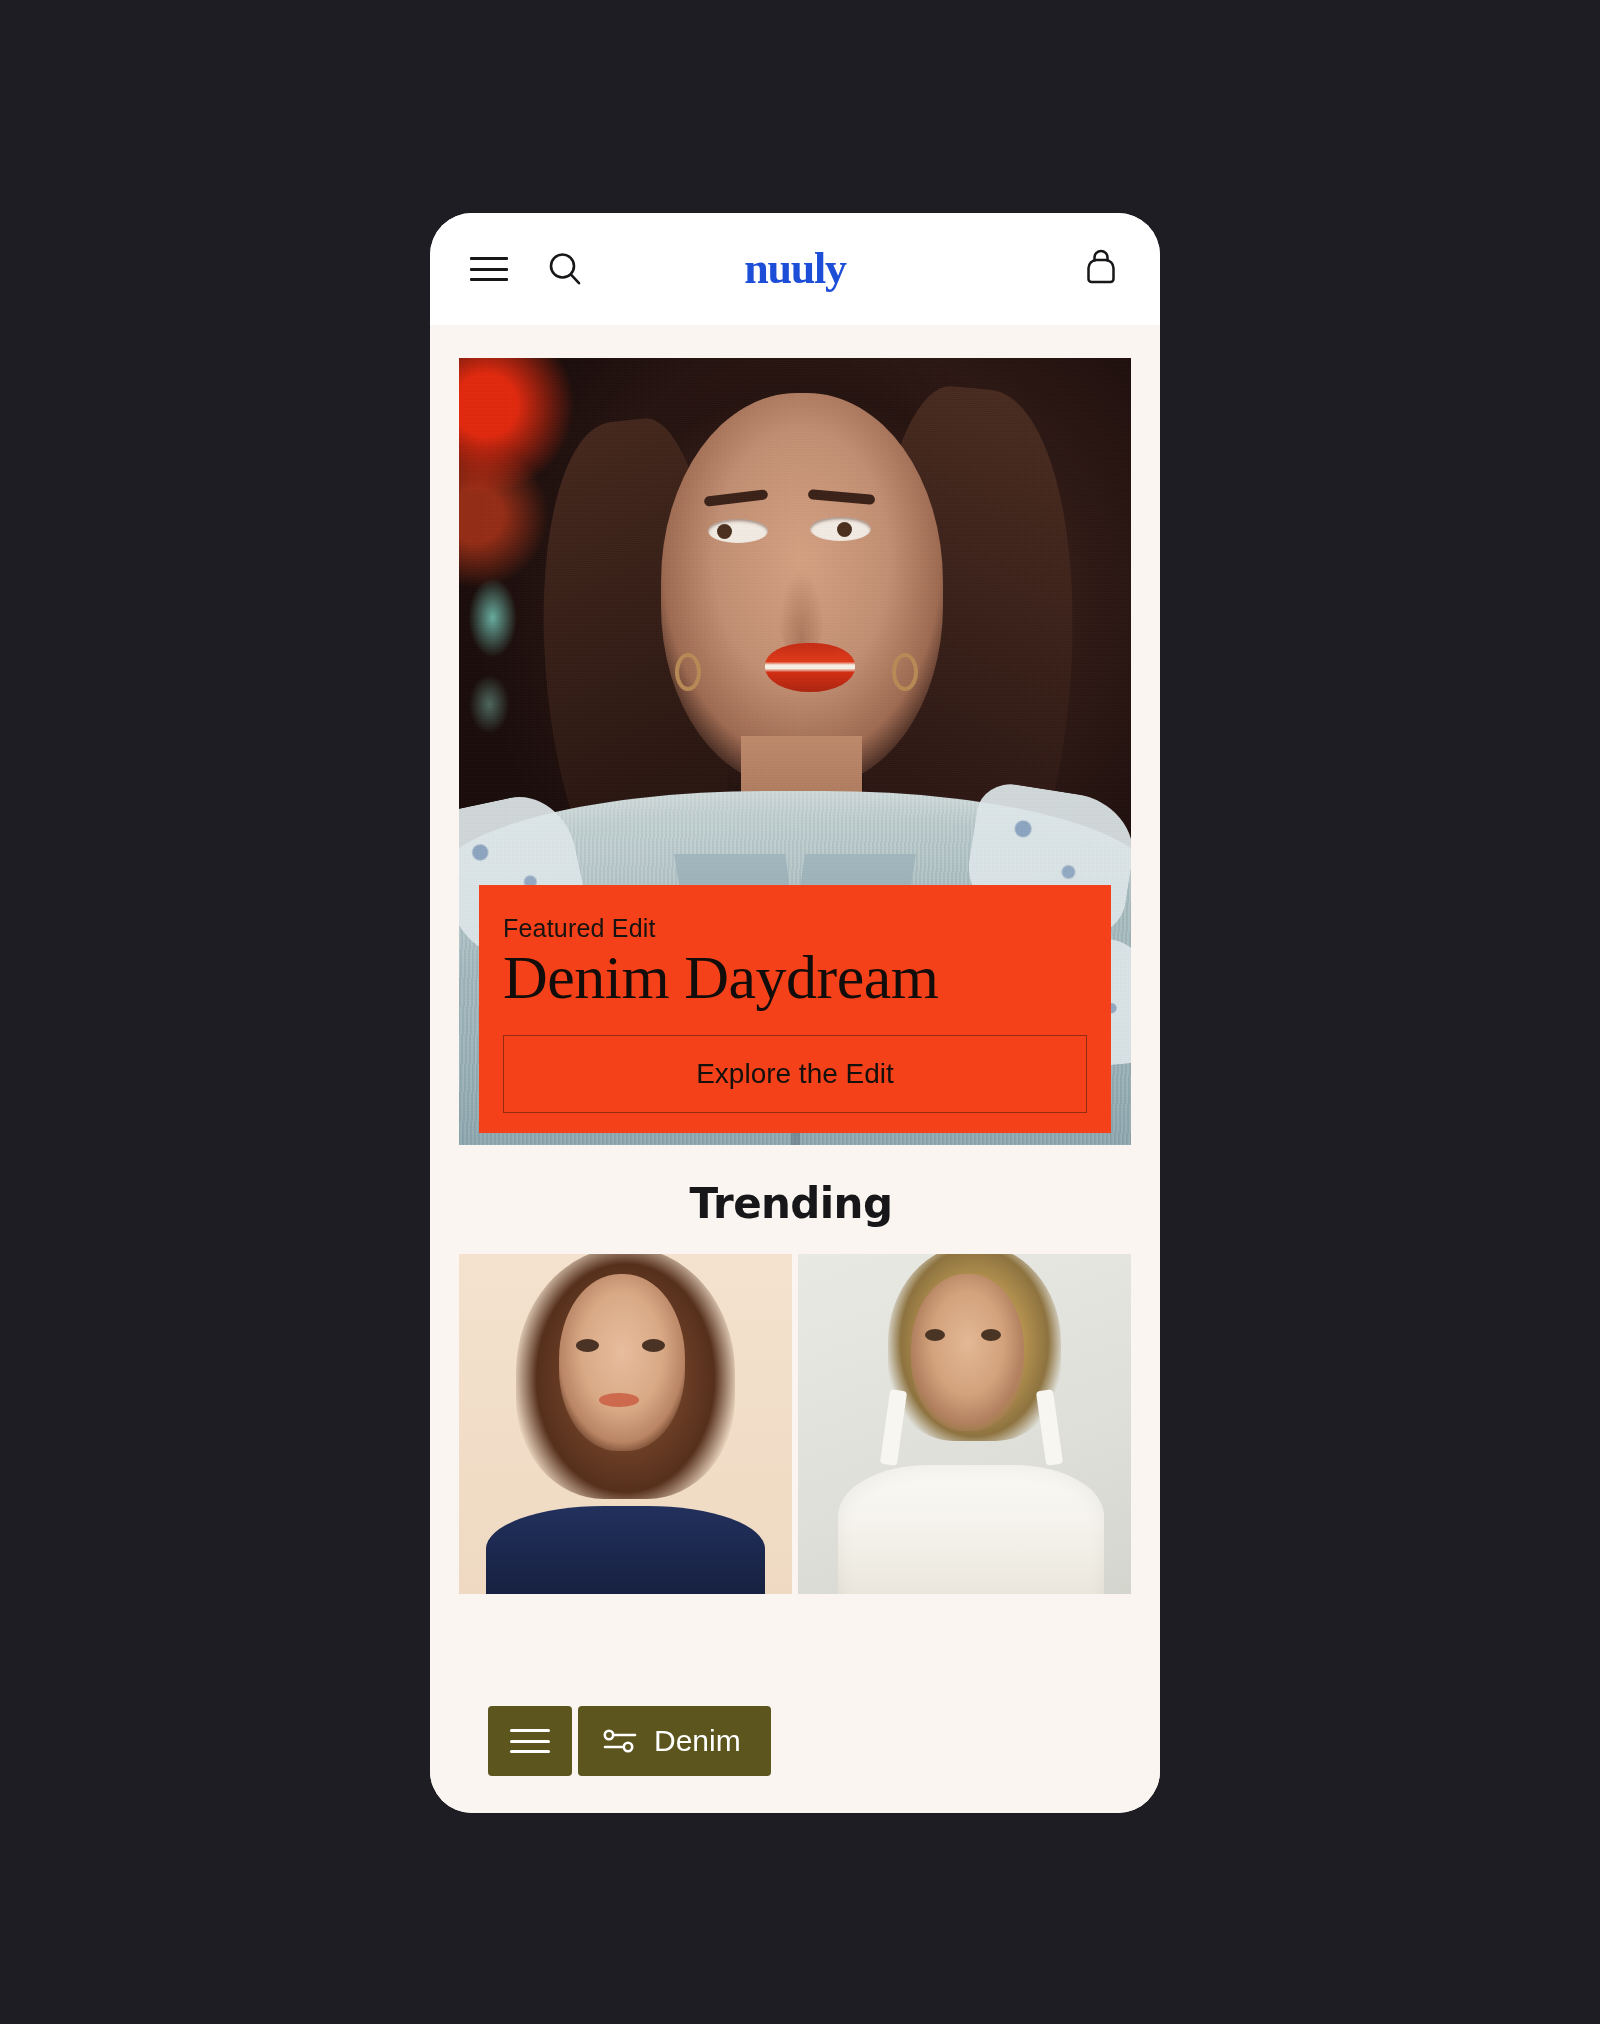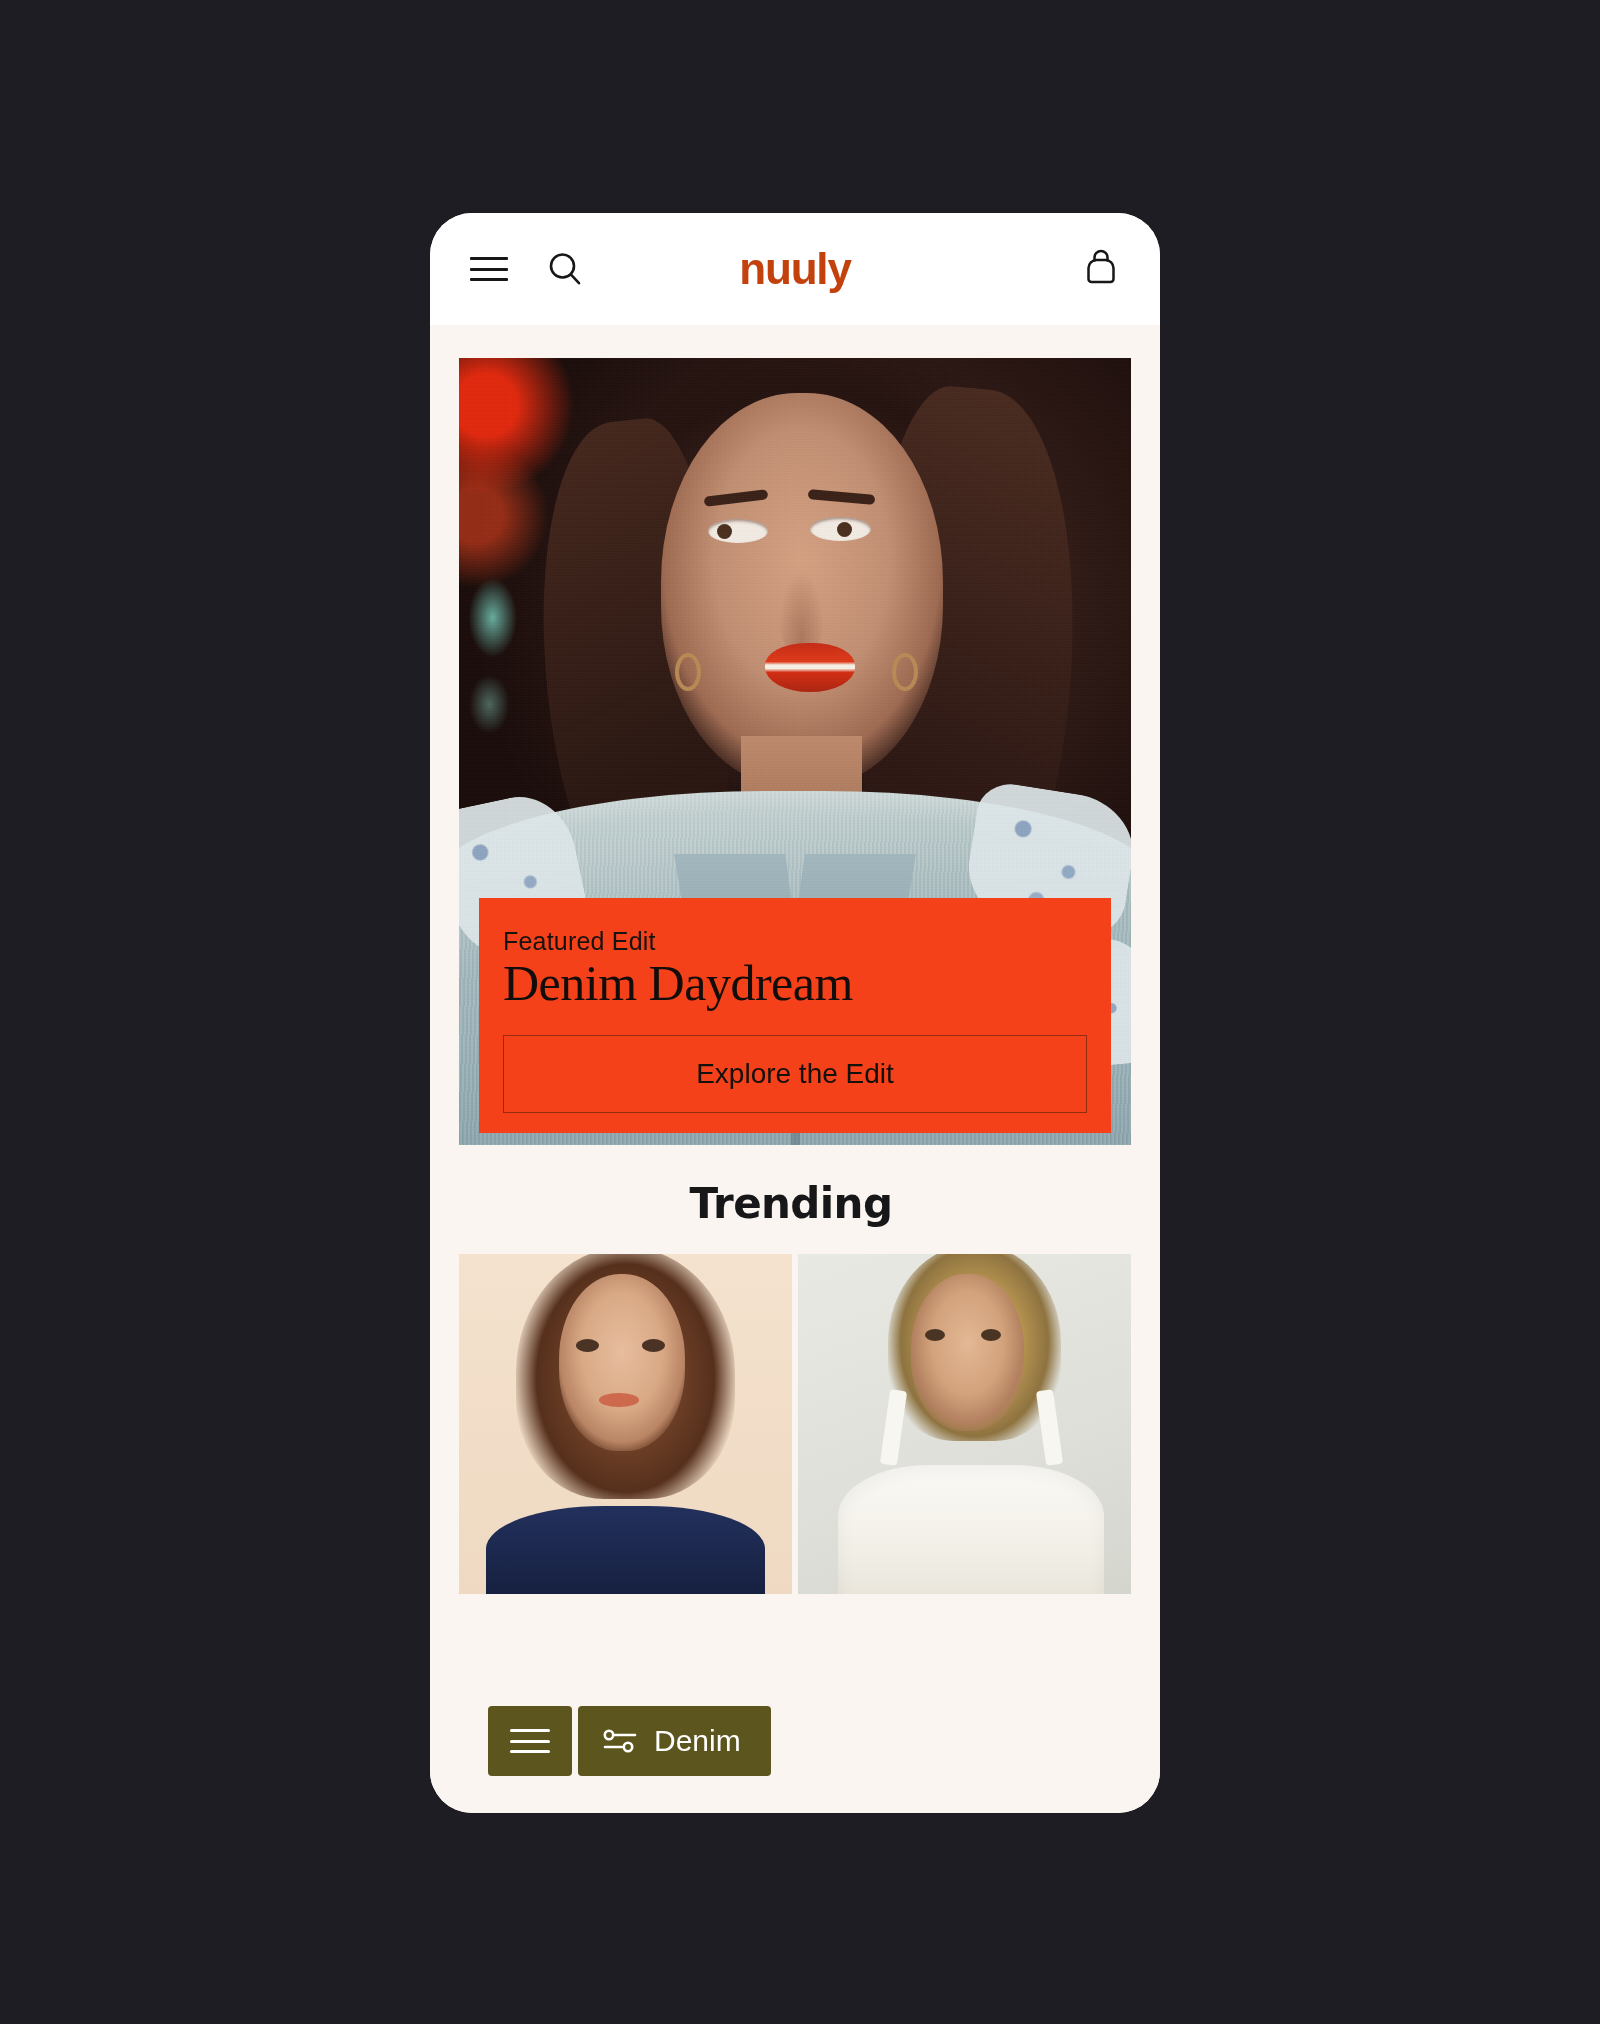--- a/index.html
+++ b/index.html
@@ -40,23 +40,23 @@
   .hamburger i:nth-child(1){ top:1px; }
   .hamburger i:nth-child(2){ top:11.5px; }
   .hamburger i:nth-child(3){ top:22px; }
 
   .brand{
     position:absolute; left:0; right:0; top:0; bottom:0;
     display:flex; align-items:center; justify-content:center;
     pointer-events:none;
   }
   .brand span{
-    font-family:Liberation Sans, sans-serif;
+    font-family:Liberation Serif, serif;
     font-weight:700; font-size:44px; letter-spacing:-1.2px;
-    color:#c2410c; line-height:1; pointer-events:auto;
+    color:#1d4ed8; line-height:1; pointer-events:auto;
   }
   .hdr-right{ margin-left:auto; display:flex; align-items:center; }
 
   
   .screen{ flex:1; background:#faf5f0; overflow:hidden; position:relative; }
 
   
   .hero{
     position:relative; margin:33px 29px 0 29px;
     height:787px; overflow:hidden; background:#2a1410;
@@ -176,21 +176,21 @@
   
   .promo{
     position:absolute; left:20px; right:20px; bottom:12px;
     background:#f5411a; padding:30px 24px 20px 24px;
   }
   .promo-eyebrow{
     font-size:25px; color:#171310; letter-spacing:.2px; line-height:1.1;
   }
   .promo-title{
     font-family:"Liberation Serif", serif;
-    font-size:50px; line-height:1.04; color:#120d0a; margin-top:2px;
+    font-size:62px; line-height:1.04; color:#120d0a; margin-top:2px;
     letter-spacing:-.5px; white-space:nowrap;
   }
   .promo-cta{
     margin-top:26px; height:78px; border:1.5px solid rgba(30,20,12,.45);
     display:flex; align-items:center; justify-content:center;
     font-size:28px; color:#14100c; cursor:pointer; background:transparent;
     width:100%;
   }
 
   

